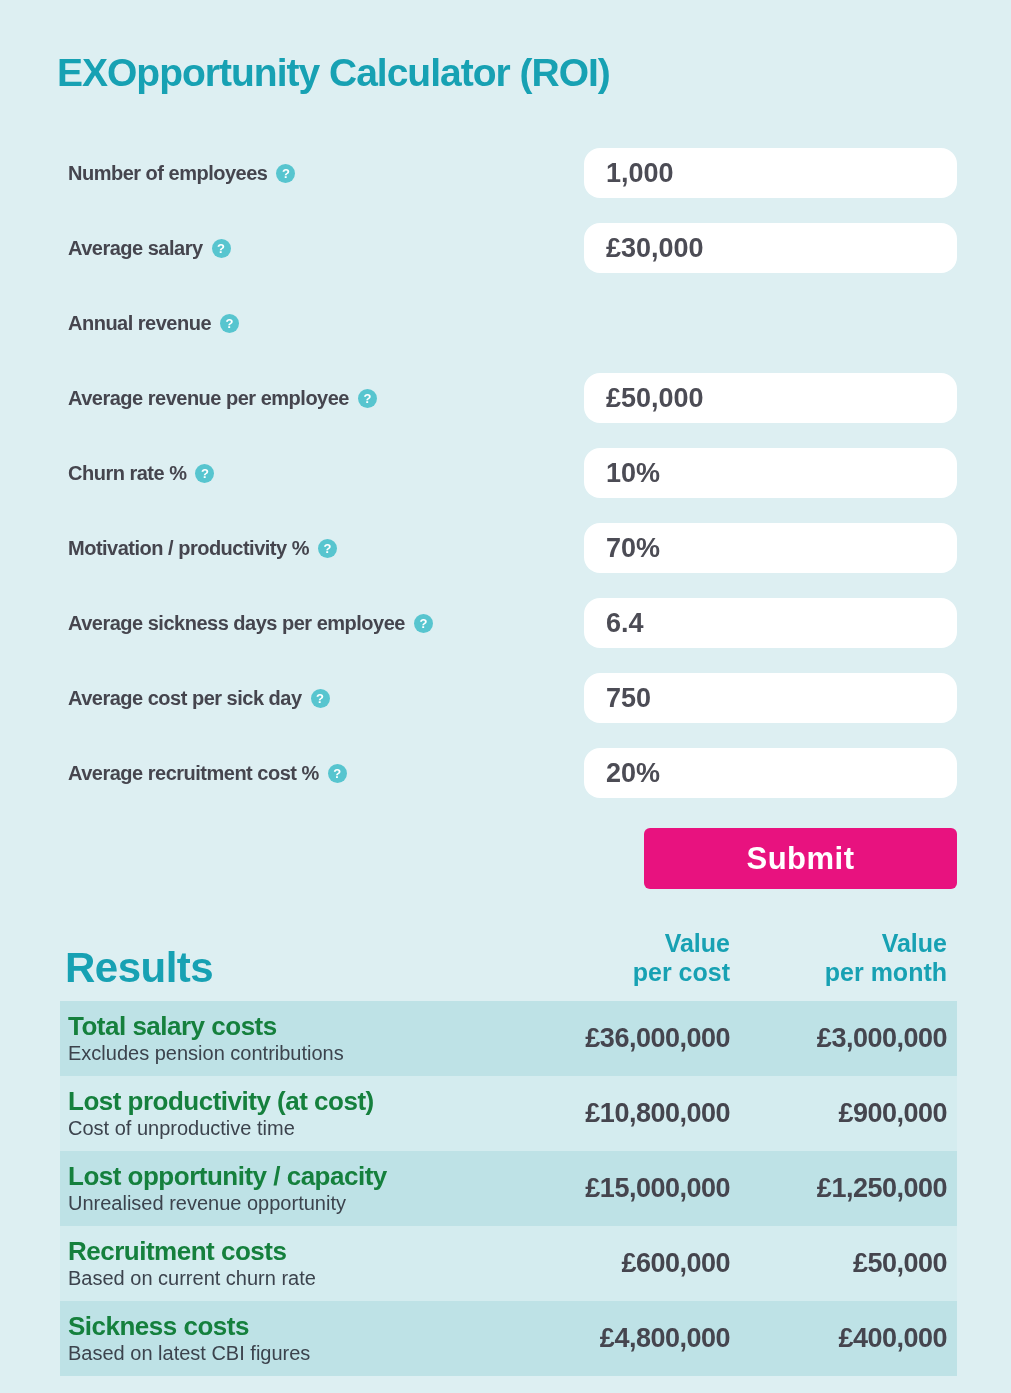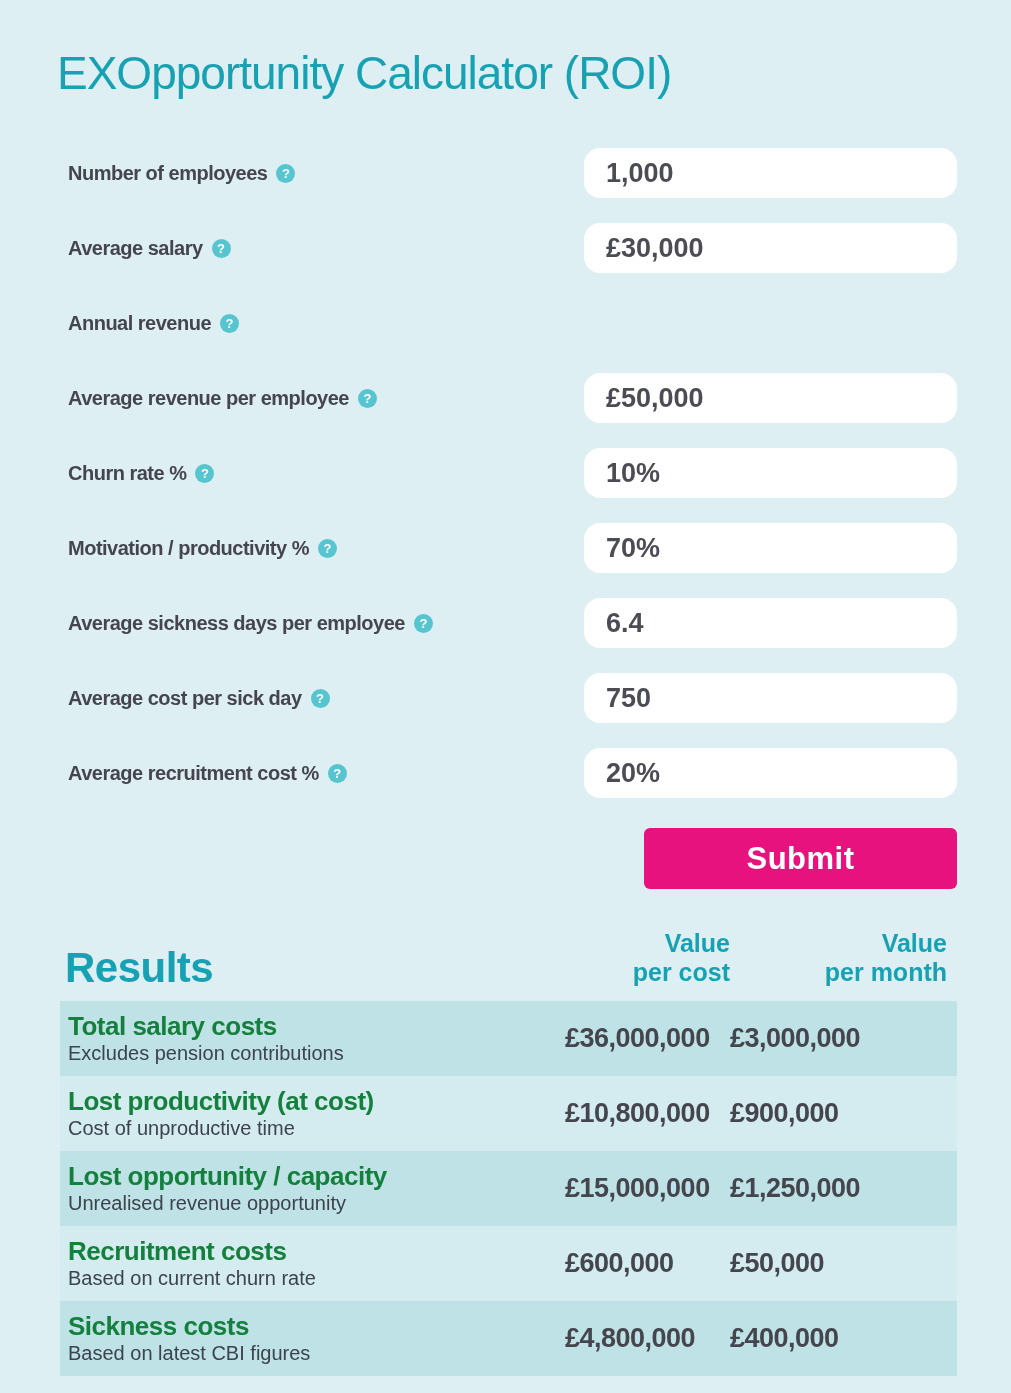--- a/index.html
+++ b/index.html
@@ -8,21 +8,21 @@
   }
   *{box-sizing:border-box; margin:0; padding:0;}
   html,body{width:1011px; height:1393px;}
   body{
     background:var(--bg);
     font-family:"Liberation Sans", sans-serif;
     overflow:hidden;
   }
   .page-title{
     margin:44px 14px 0 57px;
-    font-size:46px; line-height:58px; font-weight:400; letter-spacing:-1px;
+    font-size:39px; line-height:58px; font-weight:700; letter-spacing:-1px;
     color:var(--accent);
   }
   .calc-form{margin-top:46px;}
   .field-row{
     height:50px; margin-bottom:25px;
     display:flex; align-items:center;
     padding-left:68px; padding-right:54px;
   }
   .field-label-wrap{flex:1; display:flex; align-items:center; gap:9px;}
   .field-label{font-size:20px; font-weight:700; color:var(--label); letter-spacing:-0.5px;text-align:center;}
@@ -64,21 +64,21 @@
   .results-table{margin:8px 54px 0 60px;}
   .result-row{
     min-height:75px; display:flex; align-items:center;
     padding-left:8px; padding-right:10px;
   }
   .result-row:nth-child(odd){background:var(--rowdark);}
   .result-row:nth-child(even){background:var(--rowlight);}
   .row-text{flex:1; padding:8px 0;}
   .row-title{font-size:26px; font-weight:700; color:#15803d; line-height:30px; letter-spacing:-0.5px;}
   .row-sub{font-size:20px; font-weight:400; color:#3c434d; line-height:25px;}
-  .cell{font-size:27px; font-weight:600; color:var(--label); text-align:left; letter-spacing:-0.5px;}
+  .cell{font-size:27px; font-weight:600; color:var(--label); text-align:right; letter-spacing:-0.5px;}
   .cell.annum{width:165px;}
   .cell.month{width:217px;}
 </style>
 </head>
 <body>
 
 <h1 class="page-title">EXOpportunity Calculator (ROI)</h1>
 
 <div class="calc-form">
 

